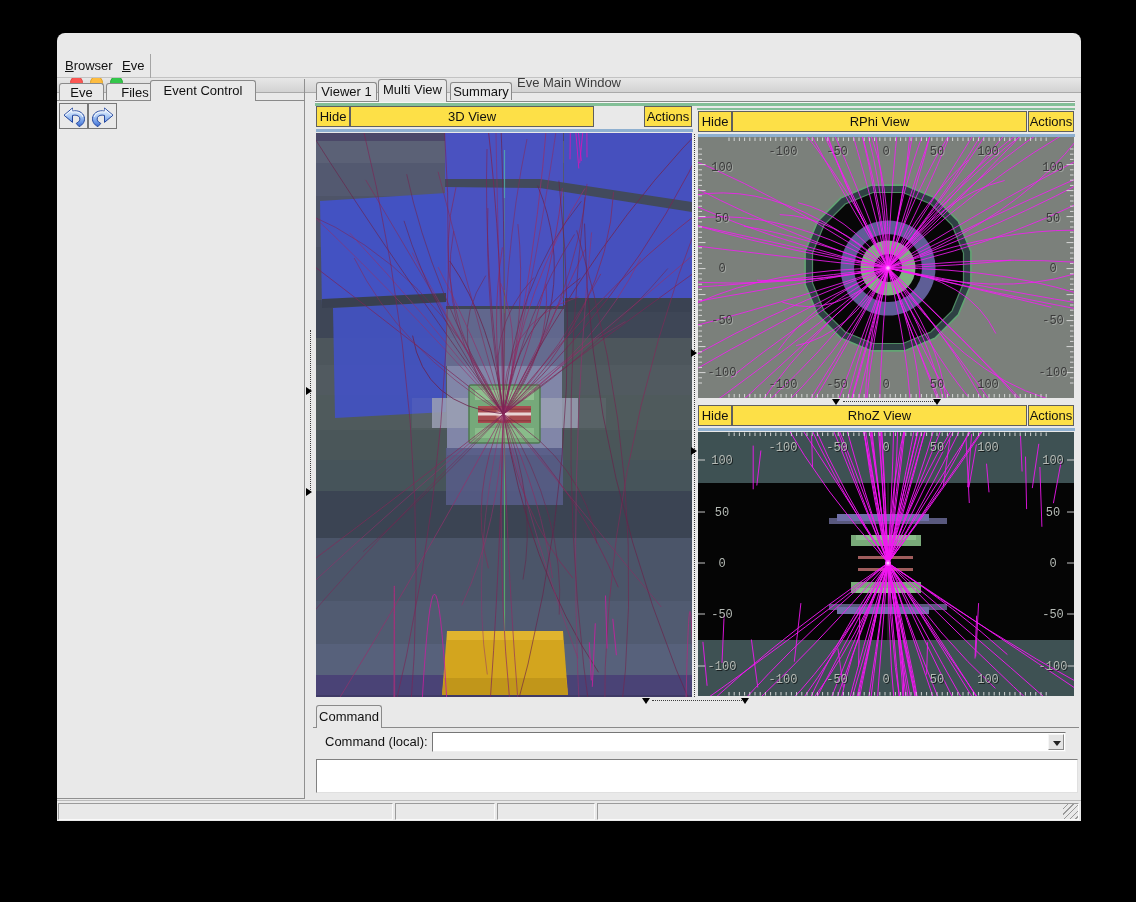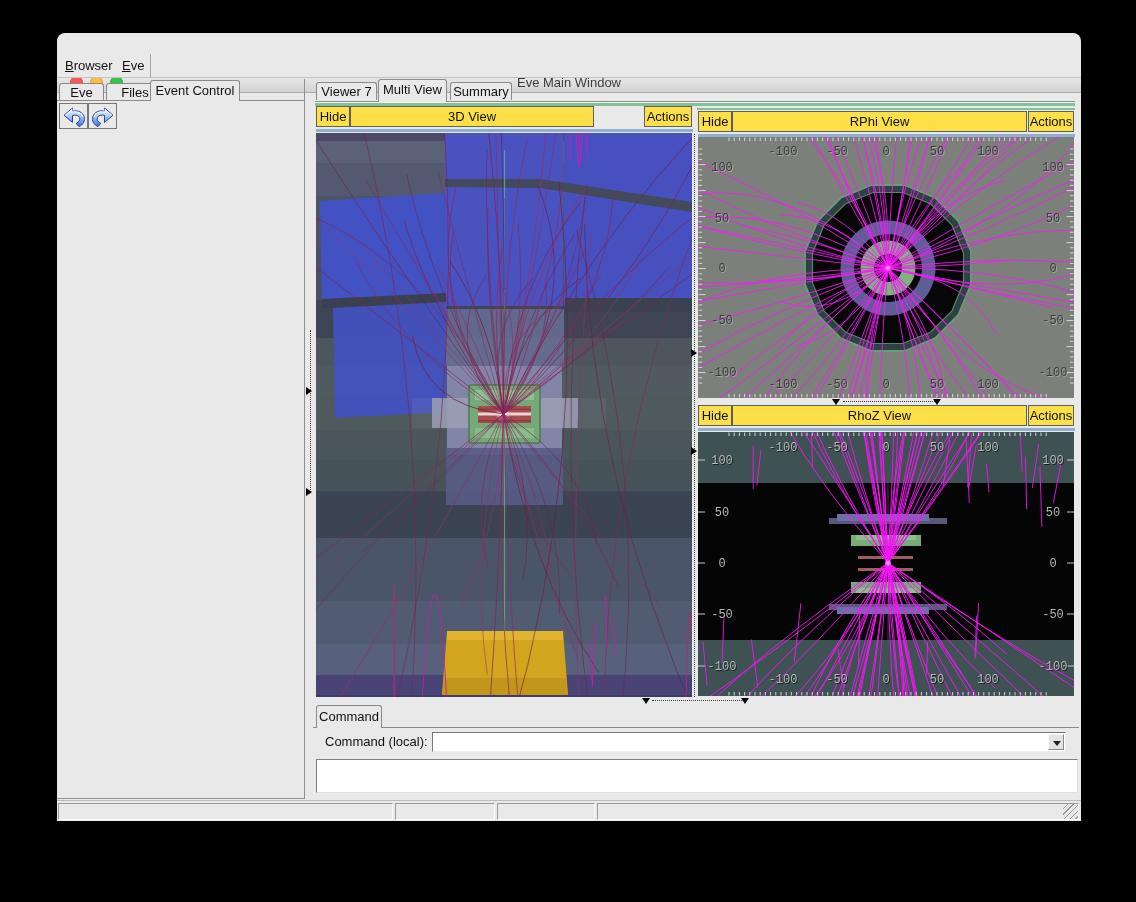--- a/index.html
+++ b/index.html
@@ -43,21 +43,21 @@
   <div class="title">Eve Main Window</div>
 </div>
 <div class="menubar abs" style="left:57px; top:54px;">
   <div class="sep"></div>
   <div class="mi" style="left:8px;"><span style="text-decoration:underline">B</span>rowser</div>
   <div class="mi" style="left:65px;"><span style="text-decoration:underline">E</span>ve</div>
 </div>
 
 <div class="tab" style="left:59px; top:83px; width:45px; height:17px; line-height:17px;">Eve</div>
 <div class="tab" style="left:106px; top:83px; width:58px; height:17px; line-height:17px;">Files</div>
-<div class="tab seltab" style="left:150px; top:80px; width:90px; height:21px; line-height:20px;">Event Control</div>
+<div class="tab seltab" style="left:150px; top:80px; width:106px; height:21px; line-height:20px;">Event Control</div>
 <div class="tabline" style="left:57px; top:100px; width:248px;"></div>
 <div class="abs" style="left:304px; top:79px; width:1px; height:719px; background:#909090;"></div>
 <div class="abs" style="left:57px; top:798px; width:248px; height:1px; background:#909090;"></div>
 
 <div class="abs" style="left:59px; top:103px; width:29px; height:26px; border:1px solid #777; background:#e9e9e9; padding:2px 0 0 2px;">
     <svg width="24" height="22" viewBox="0 0 24 22" xmlns="http://www.w3.org/2000/svg">
 <defs>
         <linearGradient id="bg1" x1="0" y1="0" x2="0" y2="1">
 <stop offset="0" stop-color="#eef6ff"></stop>
           <stop offset="0.4" stop-color="#b4d0f6"></stop>
@@ -81,21 +81,21 @@
       </defs>
 <path d="M22,9.2 L13.5,2 L13.5,5.2 C8,3.8 3,6.5 1.8,10.8 C0.7,14.8 2.7,18.8 7,20.6 L9.8,17.4 C6.8,16.2 5.6,13.8 6.4,11.6 C7.3,9.4 10.2,8.6 13.5,9.4 L13.5,16.4 Z" fill="url(#bg2)" stroke="#24479e" stroke-width="1" stroke-linejoin="round"></path>
 <path d="M20.5,9.2 L14,3.6 L14,6 C9,4.9 4.5,7 3.2,10.5" fill="none" stroke="#ffffff" stroke-width="1.1" stroke-opacity="0.75" stroke-linecap="round"></path>
 </svg>
   </div>
 
 <div class="dotv" style="left:310px; top:330px; height:162px;"></div>
 <div class="arr-r" style="left:306px; top:387px;"></div>
 <div class="arr-r" style="left:306px; top:488px;"></div>
 
-<div class="tab" style="left:316px; top:82px; width:61px; height:18px; line-height:18px;">Viewer 7</div>
+<div class="tab" style="left:316px; top:82px; width:61px; height:18px; line-height:18px;">Viewer 1</div>
 <div class="tab seltab" style="left:378px; top:79px; width:69px; height:23px; line-height:20px;">Multi View</div>
 <div class="tab" style="left:450px; top:82px; width:62px; height:18px; line-height:18px;">Summary</div>
 <div class="tabline" style="left:315px; top:101px; width:760px;"></div>
 <div class="abs" style="left:315px; top:102px; width:760px; height:1px; background:#f6f6f6;"></div>
 <div class="greenline" style="left:315px; top:103px; width:760px; height:3px;"></div>
 
 <div class="btn3d" style="left:316px; top:106px; width:34px; height:21px; line-height:20px;">Hide</div>
 <div class="btn3d" style="left:350px; top:106px; width:244px; height:21px; line-height:20px;">3D View</div>
 <div class="btn3d" style="left:644px; top:106px; width:48px; height:21px; line-height:20px;">Actions</div>
 <div class="blueline" style="left:316px; top:129px; width:377px; height:3px;"></div>

